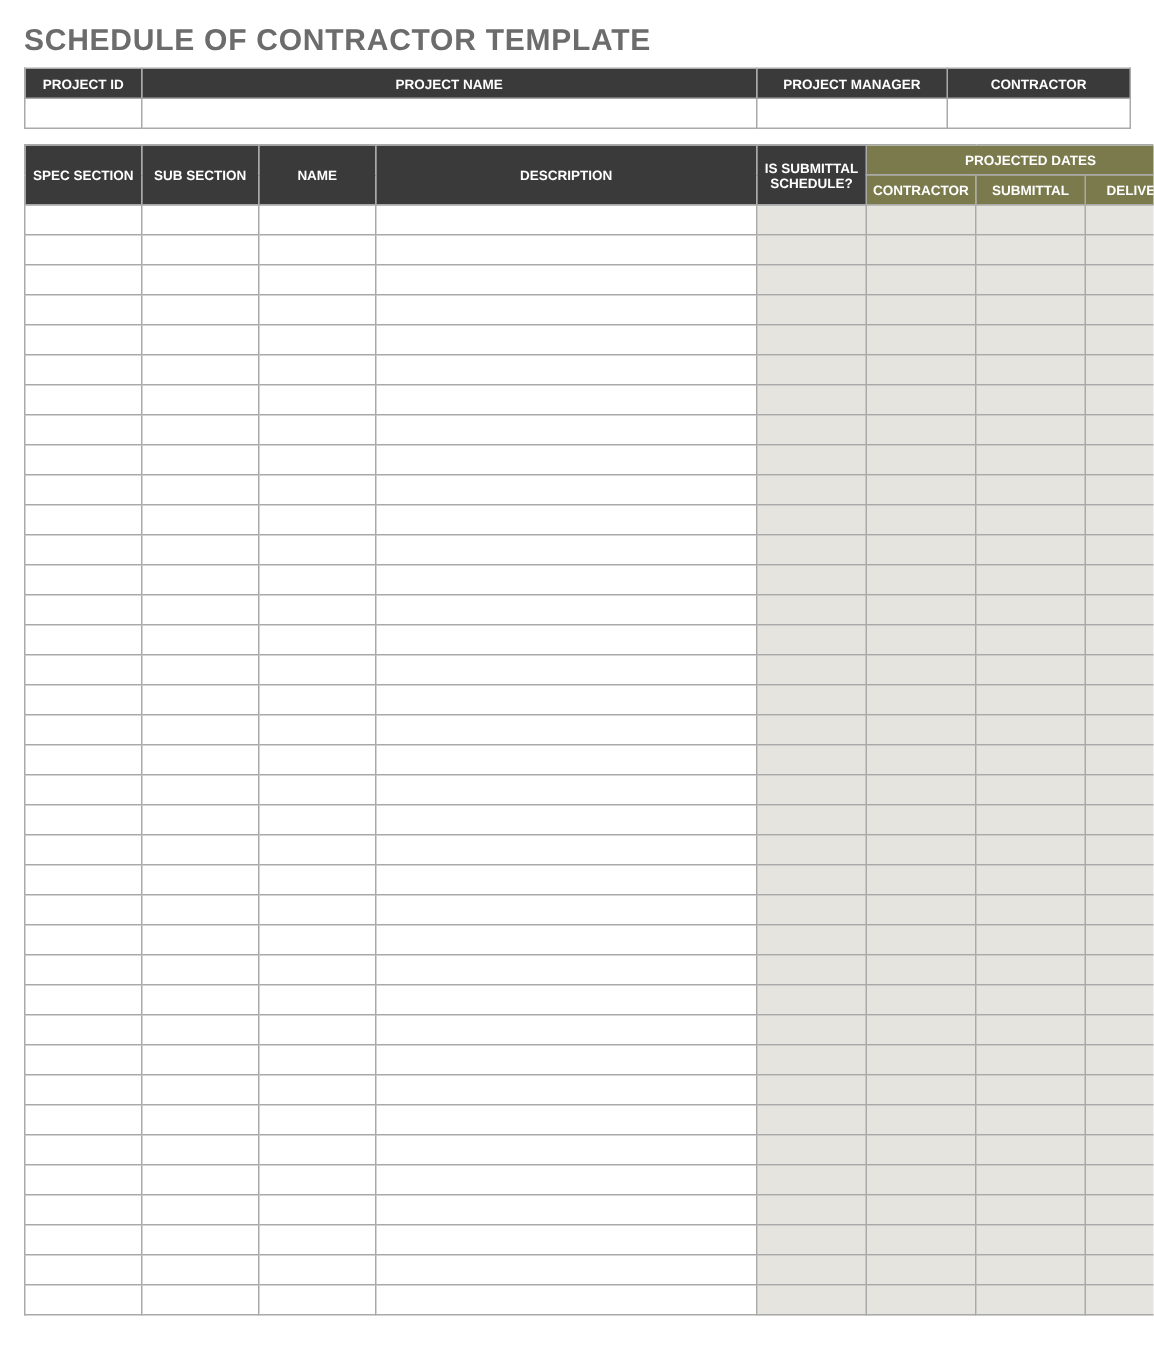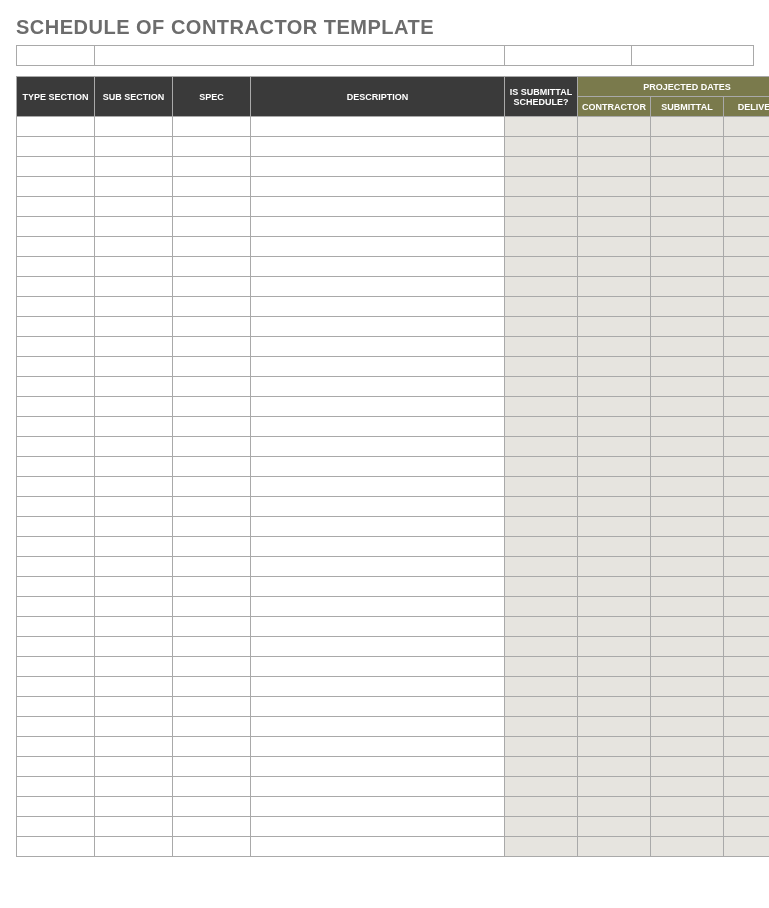--- a/index.html
+++ b/index.html
@@ -74,20 +74,26 @@
 <div class="title">SCHEDULE OF CONTRACTOR TEMPLATE</div>
 
 <table>
   <colgroup>
     <col style="width:78px">
     <col style="width:410px">
     <col style="width:127px">
     <col style="width:122px">
   </colgroup>
   <tbody>
+      <tr>
+    <th class="hdr-dark">PROJECT ID</th>
+    <th class="hdr-dark">PROJECT NAME</th>
+    <th class="hdr-dark">PROJECT MANAGER</th>
+    <th class="hdr-dark">CONTRACTOR</th>
+  </tr>
   <tr>
     <td class="input-cell"><input value="" style=""></td>
     <td class="input-cell"><input value="" style=""></td>
     <td class="input-cell"><input value="" style=""></td>
     <td class="input-cell"><input value="" style=""></td>
   </tr>
 </tbody>
   </table>
 
 <div style="height:10px"></div>
@@ -98,23 +104,23 @@
       <col class="col-sub">
       <col class="col-type">
       <col class="col-desc">
     <col class="col-crit">
       <col class="col-date">
       <col class="col-date">
       <col class="col-date">
   </colgroup>
   <thead>
     <tr>
-      <th class="hdr-dark" rowspan="2">TYPE SECTION</th>
+      <th class="hdr-dark" rowspan="2">SPEC SECTION</th>
       <th class="hdr-dark" rowspan="2">SUB SECTION</th>
-      <th class="hdr-dark" rowspan="2">SPEC</th>
+      <th class="hdr-dark" rowspan="2">NAME</th>
       <th class="hdr-dark" rowspan="2">DESCRIPTION</th>
       <th class="hdr-dark" rowspan="2">IS SUBMITTAL SCHEDULE?</th>
       <th class="hdr-olive" colspan="3">PROJECTED DATES</th>
     </tr>
     <tr>
       <th class="hdr-olive-sub">CONTRACTOR</th>
       <th class="hdr-olive-sub">SUBMITTAL</th>
       <th class="hdr-olive-sub">DELIVERY</th>
     </tr>
   </thead>

